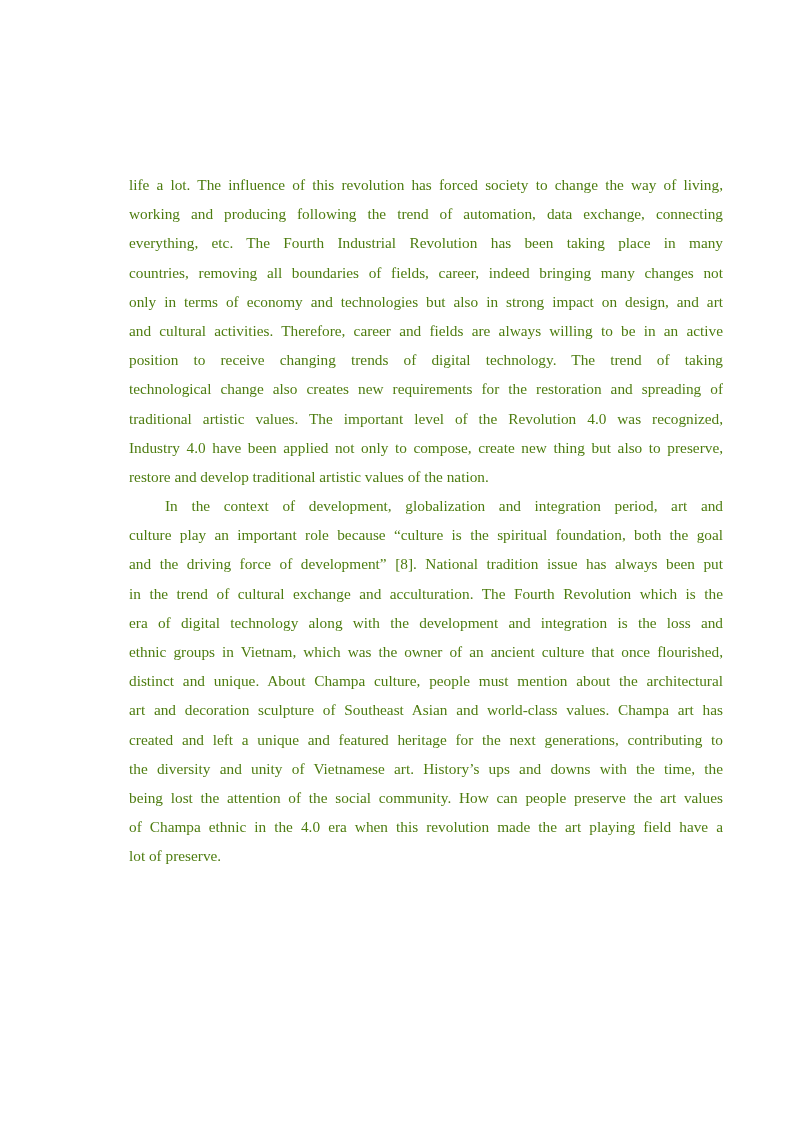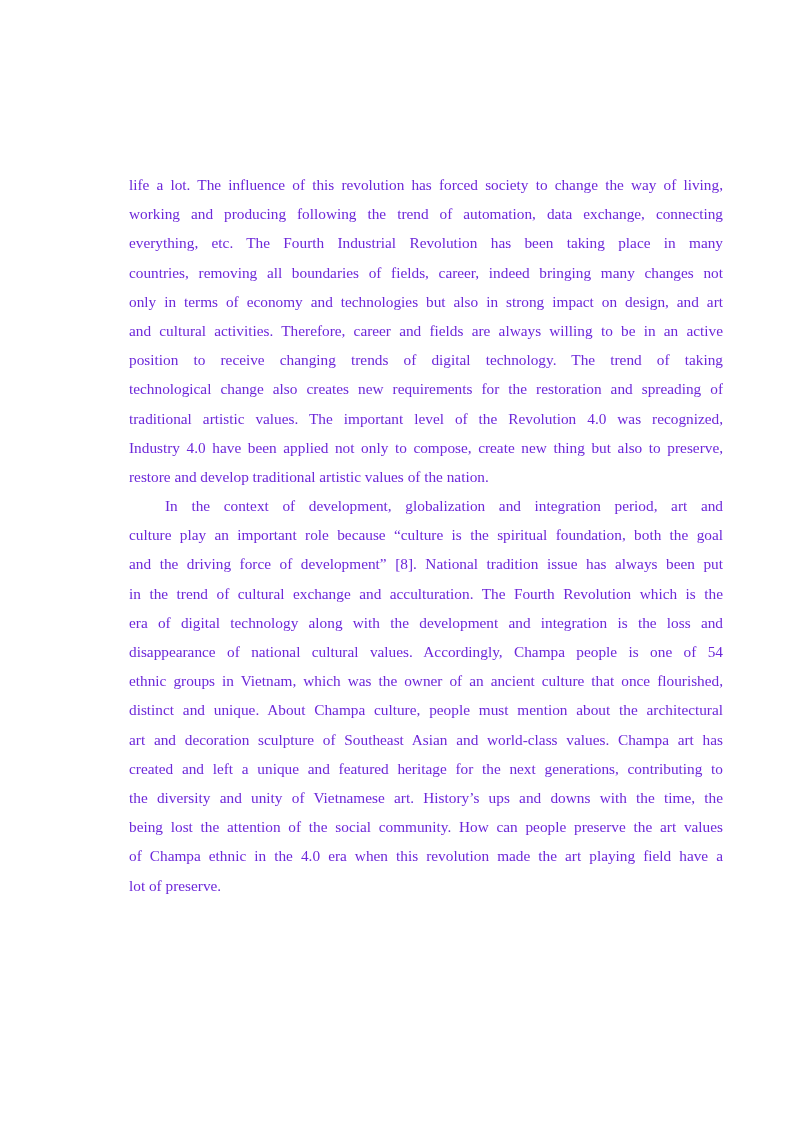--- a/index.html
+++ b/index.html
@@ -23,21 +23,21 @@
   .paragraph {
     margin: 0;
     padding: 0;
   }
   .line {
     font-family: "Liberation Serif", "DejaVu Serif", serif;
     font-size: 15.3px;
     line-height: 29.2px;
     height: 29.2px;
     overflow: hidden;
-    color: #6d28d9;
+    color: #4d7c0f;
     text-align: justify;
     text-align-last: justify;
     white-space: normal;
   }
   .line.para-end {
     text-align-last: left;
   }
   .line.indent {
     text-indent: 36px;
   }
@@ -59,21 +59,20 @@
         <div class="line">traditional artistic values. The important level of the Revolution 4.0 was recognized,</div>
         <div class="line">Industry 4.0 have been applied not only to compose, create new thing but also to preserve,</div>
         <div class="line para-end">restore and develop traditional artistic values of the nation.</div>
       </div>
       <div class="paragraph">
         <div class="line indent">In the context of development, globalization and integration period, art and</div>
         <div class="line">culture play an important role because “culture is the spiritual foundation, both the goal</div>
         <div class="line">and the driving force of development” [8]. National tradition issue has always been put</div>
         <div class="line">in the trend of cultural exchange and acculturation. The Fourth Revolution which is the</div>
         <div class="line">era of digital technology along with the development and integration is the loss and</div>
-        <div class="line">disappearance of national cultural values. Accordingly, Champa people is one of 54</div>
         <div class="line">ethnic groups in Vietnam, which was the owner of an ancient culture that once flourished,</div>
         <div class="line">distinct and unique. About Champa culture, people must mention about the architectural</div>
         <div class="line">art and decoration sculpture of Southeast Asian and world-class values. Champa art has</div>
         <div class="line">created and left a unique and featured heritage for the next generations, contributing to</div>
         <div class="line">the diversity and unity of Vietnamese art. History’s ups and downs with the time, the</div>
         <div class="line">being lost the attention of the social community. How can people preserve the art values</div>
         <div class="line">of Champa ethnic in the 4.0 era when this revolution made the art playing field have a</div>
         <div class="line para-end">lot of preserve.</div>
       </div>
     </div>

